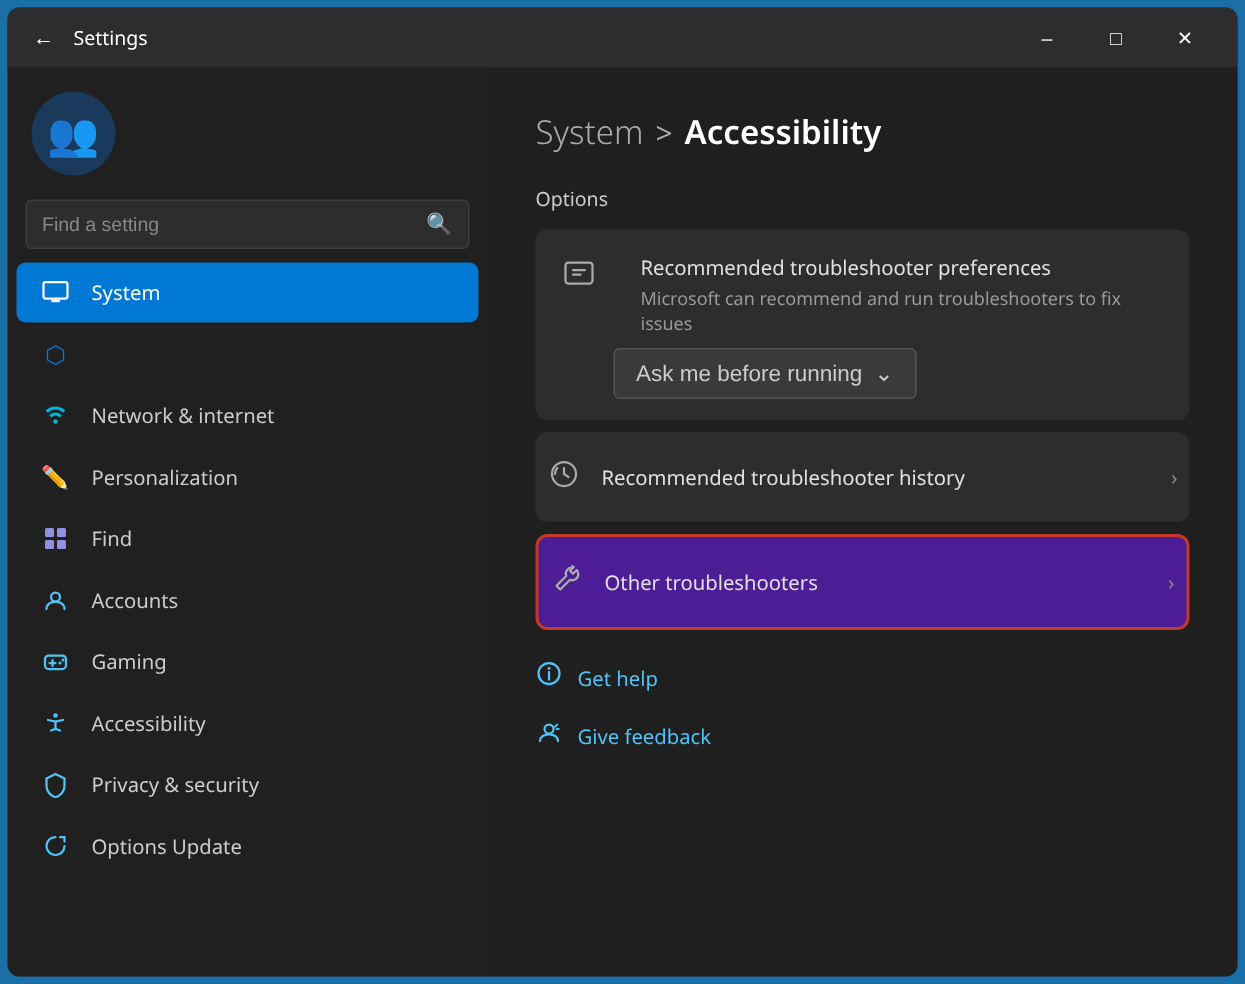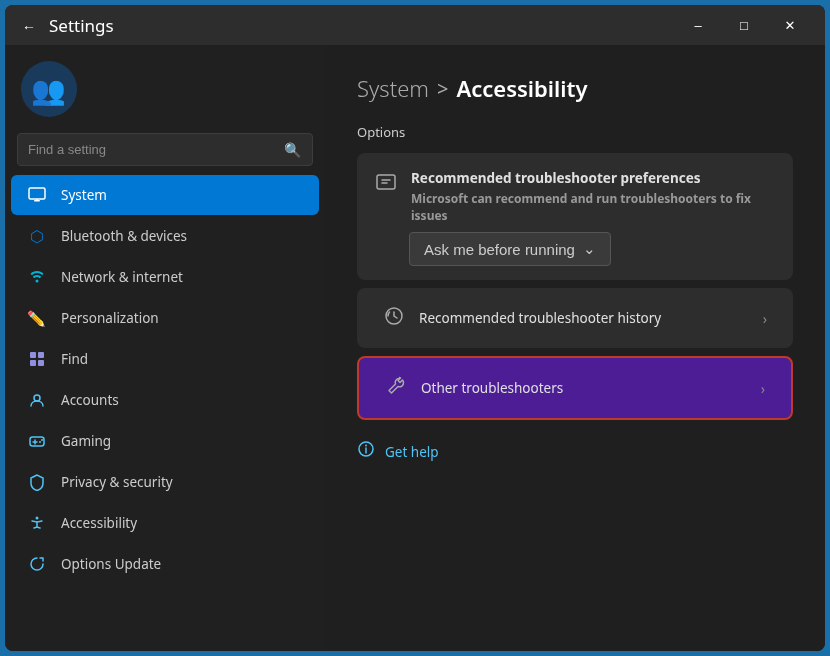--- a/index.html
+++ b/index.html
@@ -37,21 +37,21 @@
       color: #fff;
       cursor: pointer;
       display: flex;
       align-items: center;
       justify-content: center;
       font-size: 14px;
       margin-right: 8px;
     }
     .titlebar-title {
       color: #fff;
-      font-size: 17px;
+      font-size: 13px;
       flex: 1;
     }
     .titlebar-controls {
       display: flex;
       gap: 0;
     }
     .titlebar-btn {
       width: 46px;
       height: 32px;
       border: none;
@@ -192,23 +192,22 @@
     }
     .card {
       background: #2d2d2d;
       border-radius: 8px;
       margin-bottom: 8px;
       overflow: hidden;
     }
     .recommended-header {
       display: flex;
       align-items: flex-start;
-      gap: 14px;
+      gap: 30px;
       padding: 16px 8px 8px 18px;
-      font-weight: bold;
     }
     .card-icon {
       color: #ccc;
       font-size: 20px;
       flex-shrink: 0;
       margin-top: 2px;
     }
     .card-text-group {
       flex: 1;
     }
@@ -231,21 +230,21 @@
       cursor: pointer;
       font-size: 15px;
       display: flex;
       align-items: center;
       gap: 8px;
     }
     .row-item {
       display: flex;
       align-items: center;
       justify-content: space-between;
-      padding: 15px 26px;
+      padding: 15px 8px;
       cursor: pointer;
     }
     .row-left {
       display: flex;
       align-items: center;
       gap: 14px;
     }
     .row-title {
       color: #e0e0e0;
       font-size: 13.5px;
@@ -322,21 +321,20 @@
               <rect x="1" y="2" width="16" height="11" rx="1.5" stroke="#fff" stroke-width="1.5" fill="none"></rect>
               <rect x="6" y="14" width="6" height="1.5" rx="0.75" fill="#fff"></rect>
               <line x1="9" y1="13" x2="9" y2="14.5" stroke="#fff" stroke-width="1.5"></line>
             </svg>
           </span>
           <span class="nav-label">System</span>
         </div>
 
         <div class="nav-item">
           <span class="nav-icon" style="color:#0078d4; font-size:16px;">⬡</span>
-          <span class="nav-label">Bluetooth &amp; devices</span>
         </div>
 
         <div class="nav-item">
           <span class="nav-icon icon-cyan">
             <svg width="18" height="18" viewBox="0 0 18 18" fill="none">
               <path d="M9 3C6.5 3 4.2 4 2.5 5.7L4 7.2C5.3 5.8 7 5 9 5s3.7.8 5 2.2L15.5 5.7C13.8 4 11.5 3 9 3z" fill="#00b4d8"></path>
               <path d="M9 7C7.4 7 5.9 7.7 4.8 8.8L6.3 10.3C7 9.5 7.9 9 9 9s2 .5 2.7 1.3L13.2 8.8C12.1 7.7 10.6 7 9 7z" fill="#00b4d8"></path>
               <circle cx="9" cy="13" r="1.5" fill="#00b4d8"></circle>
             </svg>
           </span>
@@ -379,36 +377,36 @@
               <circle cx="12" cy="10" r="1" fill="#4fc3f7"></circle>
               <circle cx="14" cy="8" r="1" fill="#4fc3f7"></circle>
             </svg>
           </span>
           <span class="nav-label">Gaming</span>
         </div>
 
         <div class="nav-item">
           <span class="nav-icon" style="color:#4fc3f7; font-size:15px;">
             <svg width="18" height="18" viewBox="0 0 18 18" fill="none">
-              <path d="M9 2L3 5v5c0 3.5 2.5 6.5 6 7.5C12.5 16.5 15 13.5 15 10V5L9 2z" stroke="#4fc3f7" stroke-width="1.5" fill="none"></path>
-            </svg>
-          </span>
-          <span class="nav-label">Privacy &amp; security</span>
-        </div>
-
-        <div class="nav-item">
-          <span class="nav-icon" style="color:#4fc3f7; font-size:15px;">
-            <svg width="18" height="18" viewBox="0 0 18 18" fill="none">
               <circle cx="9" cy="4" r="1.5" fill="#4fc3f7"></circle>
               <path d="M4 7l5 1 5-1" stroke="#4fc3f7" stroke-width="1.5" stroke-linecap="round"></path>
               <path d="M9 8v5" stroke="#4fc3f7" stroke-width="1.5" stroke-linecap="round"></path>
               <path d="M6 14l3-1 3 1" stroke="#4fc3f7" stroke-width="1.5" stroke-linecap="round"></path>
             </svg>
           </span>
           <span class="nav-label">Accessibility</span>
+        </div>
+
+        <div class="nav-item">
+          <span class="nav-icon" style="color:#4fc3f7; font-size:15px;">
+            <svg width="18" height="18" viewBox="0 0 18 18" fill="none">
+              <path d="M9 2L3 5v5c0 3.5 2.5 6.5 6 7.5C12.5 16.5 15 13.5 15 10V5L9 2z" stroke="#4fc3f7" stroke-width="1.5" fill="none"></path>
+            </svg>
+          </span>
+          <span class="nav-label">Privacy &amp; security</span>
         </div>
 
         <div class="nav-item">
           <span class="nav-icon" style="color:#4fc3f7; font-size:15px;">
             <svg width="18" height="18" viewBox="0 0 18 18" fill="none">
               <path d="M15 9a6 6 0 01-6 6A6 6 0 013 9a6 6 0 016-6" stroke="#4fc3f7" stroke-width="1.5" stroke-linecap="round" fill="none"></path>
               <path d="M12 3l3 0 0 3" stroke="#4fc3f7" stroke-width="1.5" stroke-linecap="round" stroke-linejoin="round" fill="none"></path>
             </svg>
           </span>
           <span class="nav-label">Options Update</span>
@@ -479,16 +477,27 @@
         <div class="link-item">
           <span class="link-icon">
             <svg width="18" height="18" viewBox="0 0 18 18" fill="none">
               <circle cx="9" cy="9" r="7" stroke="#4fc3f7" stroke-width="1.5" fill="none"></circle>
               <circle cx="9" cy="5.5" r="1" fill="#4fc3f7"></circle>
               <path d="M9 8v5" stroke="#4fc3f7" stroke-width="1.5" stroke-linecap="round"></path>
             </svg>
           </span>
           <span>Get help</span>
         </div>
+        <div class="link-item">
+          <span class="link-icon">
+            <svg width="18" height="18" viewBox="0 0 18 18" fill="none">
+              <circle cx="9" cy="7" r="3" stroke="#4fc3f7" stroke-width="1.5" fill="none"></circle>
+              <path d="M3 15c0-2.5 2.5-4.5 6-4.5S15 12.5 15 15" stroke="#4fc3f7" stroke-width="1.5" fill="none" stroke-linecap="round"></path>
+              <path d="M13 5.5l1.5-1.5" stroke="#4fc3f7" stroke-width="1.2" stroke-linecap="round"></path>
+              <path d="M14 7h1.5" stroke="#4fc3f7" stroke-width="1.2" stroke-linecap="round"></path>
+            </svg>
+          </span>
+          <span>Give feedback</span>
+        </div>
       </div>
     </div>
   </div>
 </div>
 
 </body></html>

